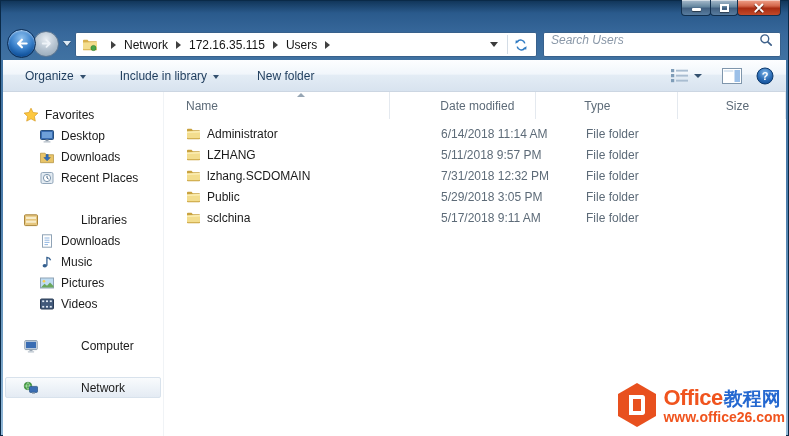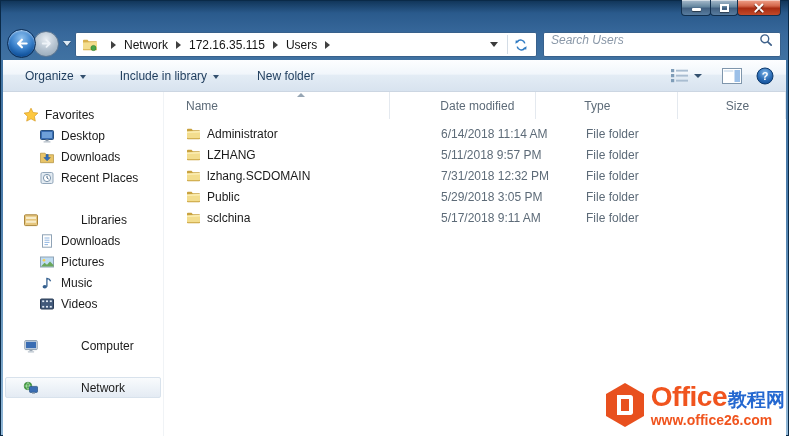--- a/index.html
+++ b/index.html
@@ -127,21 +127,21 @@
   .fc-name { width:267px; padding-left:22px; display:flex; align-items:center; color:#1a1a1a; }
   .fc-name .fi { width:15px; height:13px; margin-right:6px; flex:0 0 auto; }
   .fc-date { width:125px; padding-left:10px; color:#5d6b78; }
   .fc-type { width:120px; padding-left:8px; color:#5d6b78;margin-left:22px; }
   .fc-size { width:80px;  padding-left:8px; color:#5d6b78; }
 
   
   .watermark { position:absolute; right:4px; bottom:8px; display:flex; align-items:center; z-index:40; }
   .wm-text { margin-left:5px; line-height:1.05; }
   .wm-line1 { display:flex; align-items:baseline; }
-  .wm-brand { font-weight:bold; font-size:28px; color:#f0541e; letter-spacing:-0.5px; }
+  .wm-brand { font-weight:bold; font-size:22px; color:#f0541e; letter-spacing:-0.5px; }
   .wm-cjk { font-weight:bold; font-size:19px; color:#2468d0; margin-left:1px;
     text-shadow:0 0 2px #fff,0 0 2px #fff; }
   .wm-url { font-weight:bold; font-size:14px; color:#f0541e; margin-top:1px; }
 </style>
 </head>
 <body>
 
 <div class="stage">
 
   <div class="win-controls">
@@ -301,32 +301,32 @@
         </div>
         <div class="side-item lv1">
           <svg class="si" viewBox="0 0 16 16">
             <rect x="3.5" y="1.8" width="9" height="12.4" fill="#ffffff" stroke="#8fa3b6"></rect>
             <path d="M5.5 5h5M5.5 7.2h5M5.5 9.4h5M5.5 11.6h3.5" stroke="#85aede" stroke-width="0.9"></path>
           </svg>
           <span>Downloads</span>
         </div>
         <div class="side-item lv1">
           <svg class="si" viewBox="0 0 16 16">
+            <ellipse cx="5.8" cy="11.8" rx="2.2" ry="1.7" fill="#35608f"></ellipse>
+            <path d="M7.9 11.8V3.4c1.9.3 3.2 1.1 3.7 2.8" stroke="#35608f" stroke-width="1.3" fill="none"></path>
+          </svg>
+          <span>Music</span>
+        </div>
+        <div class="side-item lv1">
+          <svg class="si" viewBox="0 0 16 16">
             <rect x="1.5" y="3" width="13" height="10" fill="#bfdcf2" stroke="#8fa3b6"></rect>
             <circle cx="5" cy="6.2" r="1.3" fill="#f6cf4e"></circle>
             <path d="M2 12.5l3.5-3.7 2.5 2 3-3.4 3.5 3.6v1.5H2z" fill="#6aa75c"></path>
           </svg>
           <span>Pictures</span>
-        </div>
-        <div class="side-item lv1">
-          <svg class="si" viewBox="0 0 16 16">
-            <ellipse cx="5.8" cy="11.8" rx="2.2" ry="1.7" fill="#35608f"></ellipse>
-            <path d="M7.9 11.8V3.4c1.9.3 3.2 1.1 3.7 2.8" stroke="#35608f" stroke-width="1.3" fill="none"></path>
-          </svg>
-          <span>Music</span>
         </div>
         <div class="side-item lv1">
           <svg class="si" viewBox="0 0 16 16">
             <rect x="1.5" y="3" width="13" height="10" rx="1" fill="#41597a" stroke="#2b3c55"></rect>
             <rect x="3.2" y="4.4" width="2" height="1.7" fill="#dfe8f2"></rect>
               <rect x="7" y="4.4" width="2" height="1.7" fill="#dfe8f2"></rect>
               <rect x="10.8" y="4.4" width="2" height="1.7" fill="#dfe8f2"></rect>
             <rect x="3.2" y="9.9" width="2" height="1.7" fill="#dfe8f2"></rect>
               <rect x="7" y="9.9" width="2" height="1.7" fill="#dfe8f2"></rect>
               <rect x="10.8" y="9.9" width="2" height="1.7" fill="#dfe8f2"></rect>

